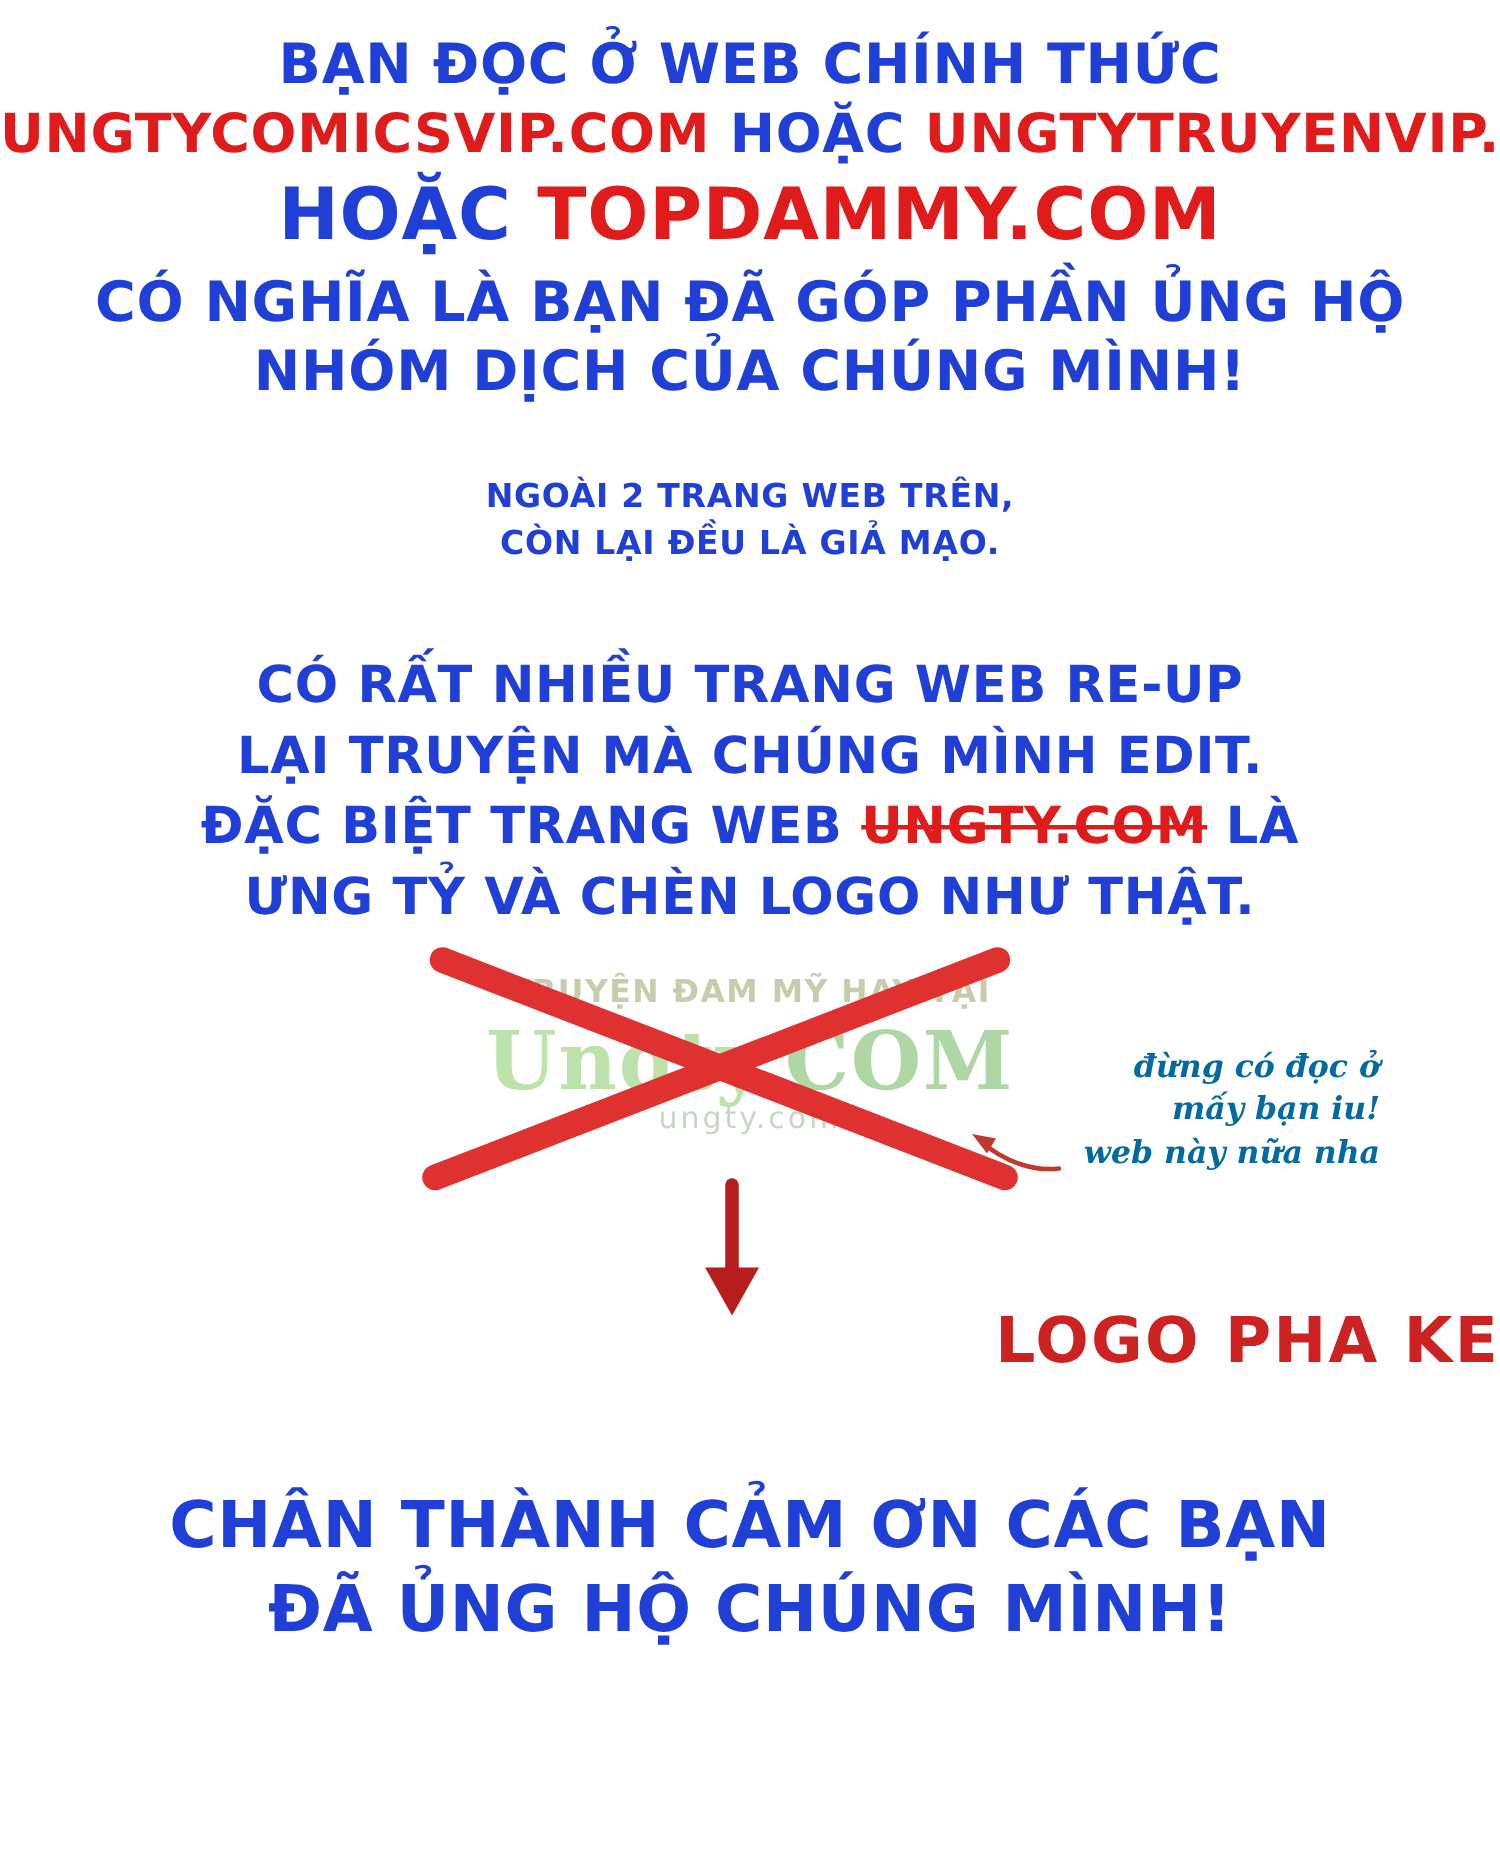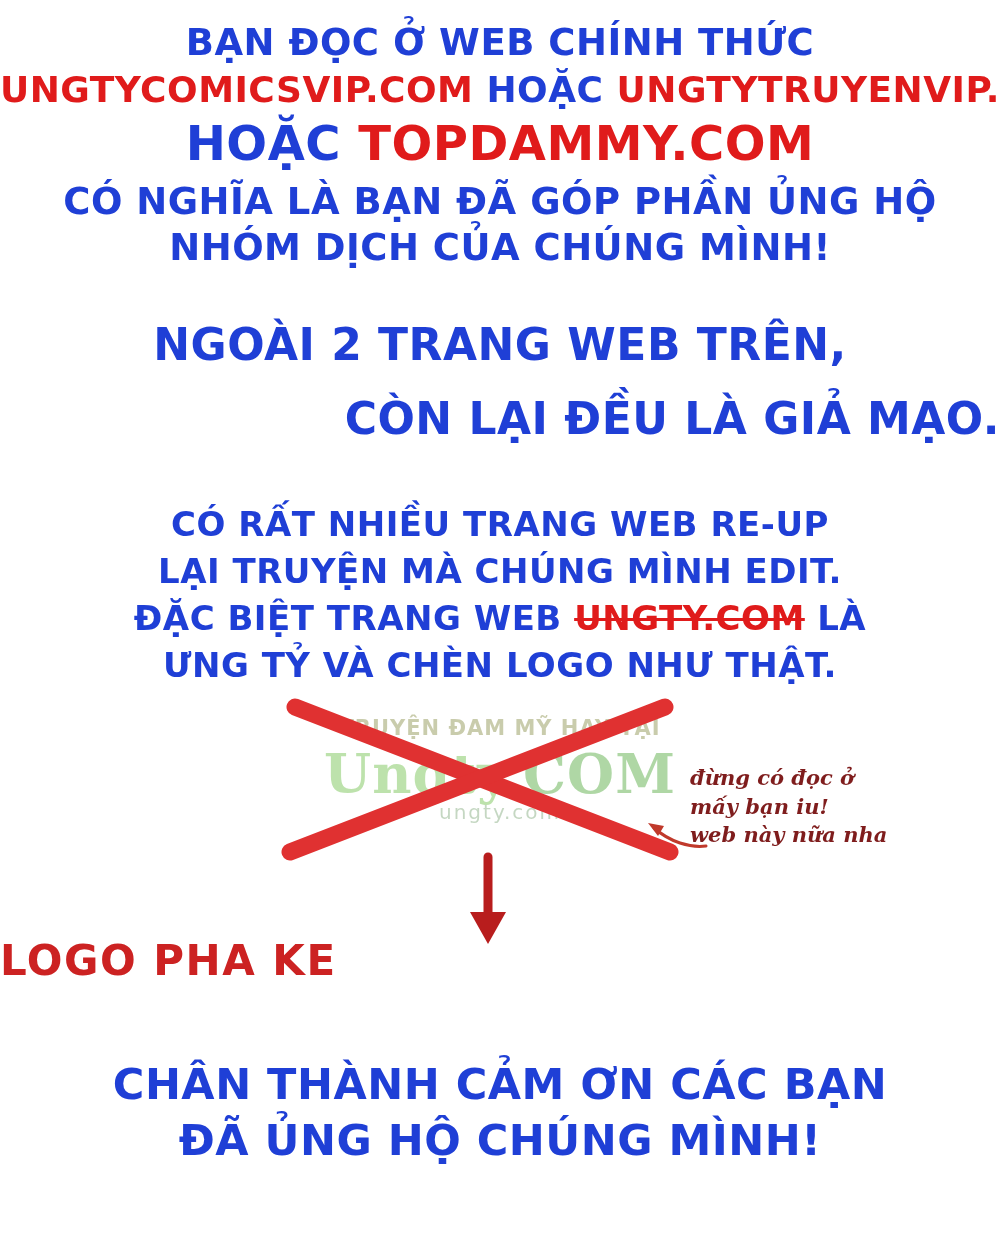--- a/index.html
+++ b/index.html
@@ -49,22 +49,22 @@
   
   .hdr { margin-top: 22px; }
   .hdr .l1 { font-size: 37px; }
   .hdr .l2 { font-size: 36px; margin-top: 7px; }
   .hdr .l3 { font-size: 48px; margin-top: 6px; }
   .hdr .l4 { font-size: 37px; margin-top: 10px; }
   .hdr .l5 { font-size: 37px; margin-top: 5px; }
 
   
   .blk2 { margin-top: 52px; }
-  .blk2 .line { font-size: 44px; }
-  .blk2 .l2 { margin-top: 24px; text-align: right; }
+  .blk2 .line { font-size: 22px; }
+  .blk2 .l2 { margin-top: 6px; }
 
   
   .blk3 { margin-top: 62px; }
   .blk3 .line { font-size: 34px; }
   .blk3 .l2,
   .blk3 .l3,
   .blk3 .l4,
   .blk3 .l5 { margin-top: 9px; }
 
   .strike {
@@ -131,43 +131,43 @@
     top: 160px;
     width: 120px;
     height: 110px;
   }
 
   .note {
     position: absolute;
     left: 690px;
     top: 72px;
     width: 230px;
-    color: #7f1d1d;
+    color: #0369a1;
     font-family: "DejaVu Serif", serif;
     font-style: italic;
     font-weight: 700;
     font-size: 21px;
     line-height: 1.35;
-    text-align: left;
+    text-align: right;
   }
 
   .curvy-arrow {
     position: absolute;
     left: 640px;
     top: 110px;
     width: 70px;
     height: 60px;
   }
 
   .logo-pha-ke {
     position: absolute;
     left: 0;
     top: 244px;
     width: 1000px;
-    text-align: left;
+    text-align: right;
     font-family: "DejaVu Sans", sans-serif;
     font-weight: 700;
     font-size: 42px;
     letter-spacing: 1.5px;
     color: #cc2222;
   }
 
   
   .blk4 { margin-top: 68px; }
   .blk4 .line { font-size: 43px; }

